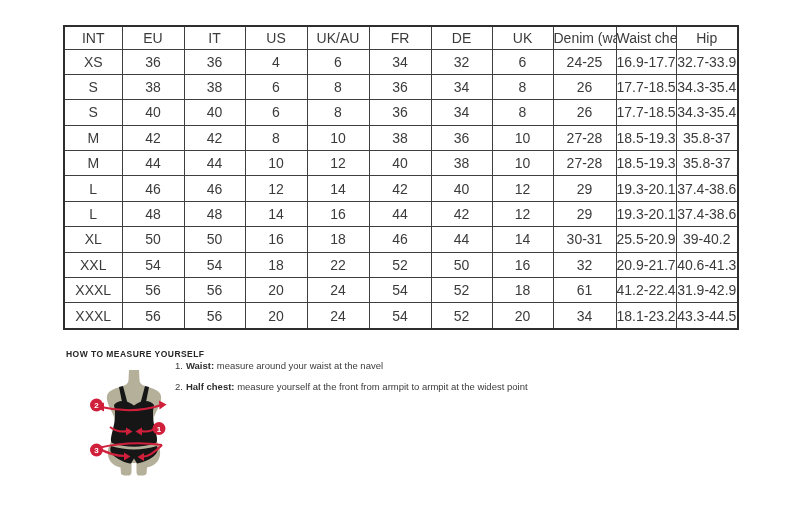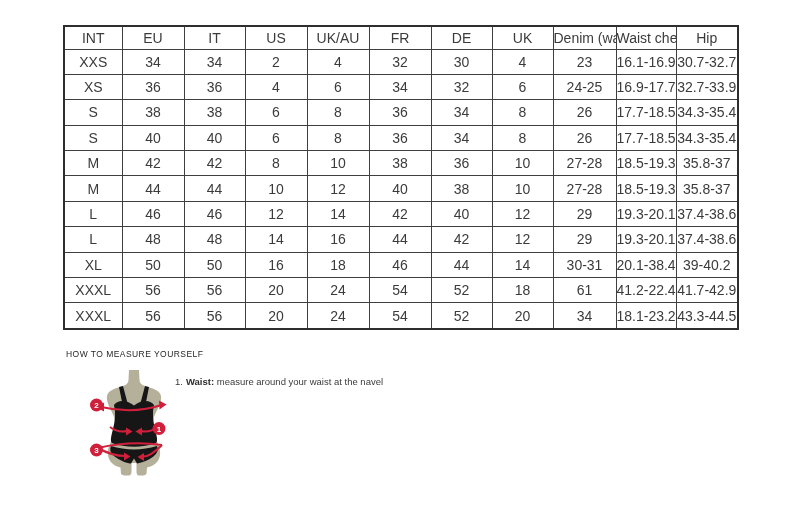--- a/index.html
+++ b/index.html
@@ -18,24 +18,24 @@
   }
   .size-table th,.size-table td{
     border:1px solid #3f3f3f;
     text-align:center;vertical-align:middle;
     font-weight:400;padding:0;white-space:nowrap;overflow:hidden;
   }
   .size-table thead tr{height:23px;}
   
   .measure-heading{
     position:absolute;left:66px;top:349px;
-    font-size:8.5px;font-weight:400;letter-spacing:.45px;color:#262626;
+    font-size:8.5px;font-weight:700;letter-spacing:.45px;color:#262626;
   }
   .figure-wrap{position:absolute;left:84px;top:367px;width:90px;height:112px;}
-  .steps{position:absolute;left:175px;top:376px;font-size:9.5px;color:#3b3b3b;}
+  .steps{position:absolute;left:175px;top:360px;font-size:9.5px;color:#3b3b3b;}
   .step{margin-bottom:9.5px;line-height:11px;}
   .step-number{margin-right:3px;}
   .step-label{font-weight:700;color:#2e2e2e;}
 </style>
 </head>
 <body>
 
 <table class="size-table">
   <colgroup>
     <col style="width:58px">
@@ -60,33 +60,20 @@
         <th>FR</th>
         <th>DE</th>
         <th>UK</th>
         <th>Denim (waist)</th>
         <th>Waist chest</th>
         <th>Hip</th>
       </tr>
   </thead>
   <tbody>
       <tr>
-        <td>XXS</td>
-        <td>34</td>
-        <td>34</td>
-        <td>2</td>
-        <td>4</td>
-        <td>32</td>
-        <td>30</td>
-        <td>4</td>
-        <td>23</td>
-        <td>16.1-16.9</td>
-        <td>30.7-32.7</td>
-      </tr>
-      <tr>
         <td>XS</td>
         <td>36</td>
         <td>36</td>
         <td>4</td>
         <td>6</td>
         <td>34</td>
         <td>32</td>
         <td>6</td>
         <td>24-25</td>
         <td>16.9-17.7</td>
@@ -173,35 +160,48 @@
       <tr>
         <td>XL</td>
         <td>50</td>
         <td>50</td>
         <td>16</td>
         <td>18</td>
         <td>46</td>
         <td>44</td>
         <td>14</td>
         <td>30-31</td>
-        <td>20.1-38.4</td>
+        <td>25.5-20.9</td>
         <td>39-40.2</td>
+      </tr>
+      <tr>
+        <td>XXL</td>
+        <td>54</td>
+        <td>54</td>
+        <td>18</td>
+        <td>22</td>
+        <td>52</td>
+        <td>50</td>
+        <td>16</td>
+        <td>32</td>
+        <td>20.9-21.7</td>
+        <td>40.6-41.3</td>
       </tr>
       <tr>
         <td>XXXL</td>
         <td>56</td>
         <td>56</td>
         <td>20</td>
         <td>24</td>
         <td>54</td>
         <td>52</td>
         <td>18</td>
         <td>61</td>
         <td>41.2-22.4</td>
-        <td>41.7-42.9</td>
+        <td>31.9-42.9</td>
       </tr>
       <tr>
         <td>XXXL</td>
         <td>56</td>
         <td>56</td>
         <td>20</td>
         <td>24</td>
         <td>54</td>
         <td>52</td>
         <td>20</td>
@@ -273,13 +273,16 @@
     <text x="75" y="64.5" text-anchor="middle" font-size="8" font-weight="bold" fill="#ffffff" font-family="Liberation Sans, sans-serif">1</text>
     <circle cx="12.5" cy="83" r="6.5" fill="#d01f3a"></circle>
     <text x="12.5" y="86" text-anchor="middle" font-size="8" font-weight="bold" fill="#ffffff" font-family="Liberation Sans, sans-serif">3</text>
   </svg>
 </div>
 
 <div class="steps">
   <div class="step">
     <span class="step-number">1.</span><span class="step-label">Waist:</span><span class="step-text"> measure around your waist at the navel</span>
   </div>
+  <div class="step">
+    <span class="step-number">2.</span><span class="step-label">Half chest:</span><span class="step-text"> measure yourself at the front from armpit to armpit at the widest point</span>
+  </div>
 </div>
 
 </body></html>

